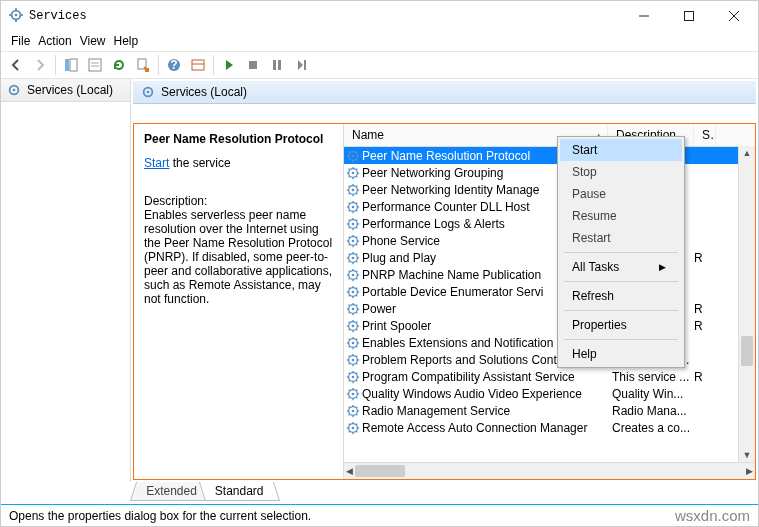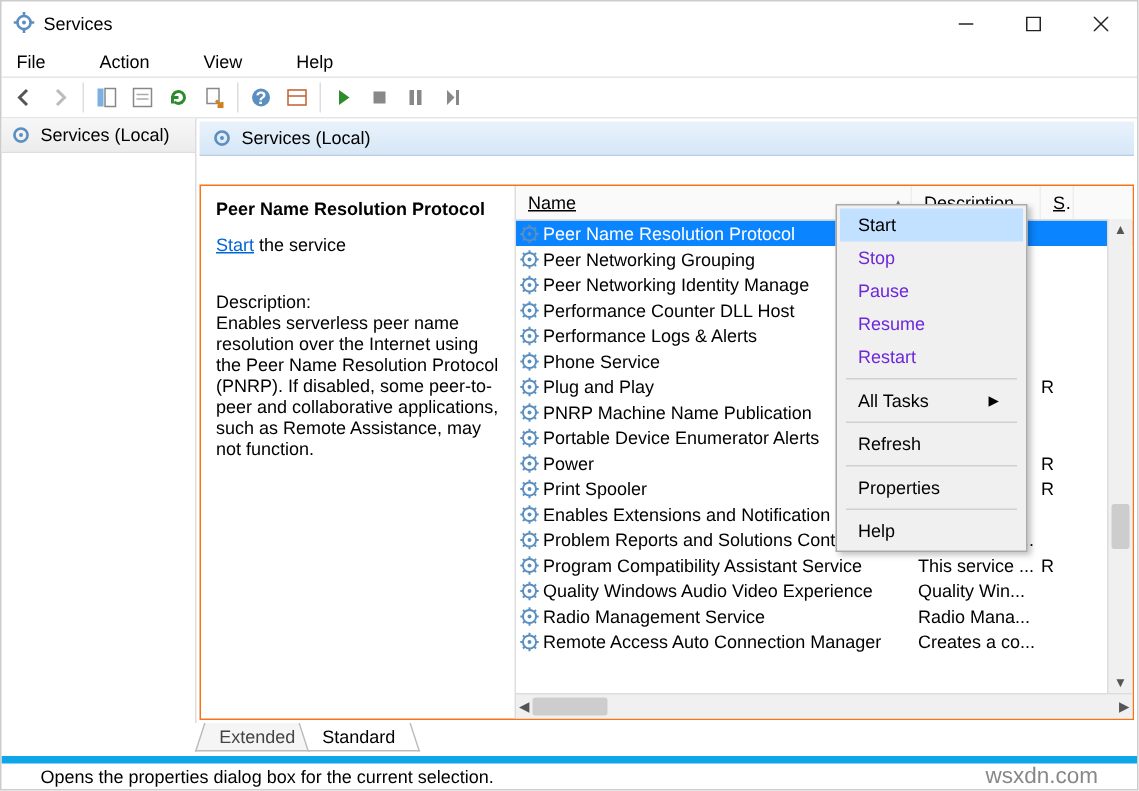--- a/index.html
+++ b/index.html
@@ -1,36 +1,36 @@
 <!DOCTYPE html>
 <html><head>
 <meta charset="utf-8">
 <style>
   * { box-sizing: border-box; font-family: "Segoe UI", Tahoma, sans-serif; font-size: 12px; }
   body { margin: 0; width: 759px; height: 527px; background: #fff; overflow: hidden; border: 1px solid #ccc; position: relative; }
   .titlebar { height: 30px; display: flex; align-items: center; padding: 0 2px 0 8px; }
-  .titlebar .title { flex: 1; padding-left: 6px; }
+  .titlebar .title { flex: 1; padding-left: 6px; font-family: Liberation Mono, monospace; }
   .win-btn { width: 45px; height: 28px; display: flex; align-items: center; justify-content: center; color: #222; }
-  .menubar { height: 20px; display: flex; align-items: center; padding: 0 6px; gap: 28px; }
+  .menubar { height: 20px; display: flex; align-items: center; padding: 0 6px; gap: 0; }
   .menubar span { padding: 2px 4px; }
   .toolbar { height: 28px; border-top: 1px solid #e5e5e5; border-bottom: 1px solid #e5e5e5; display: flex; align-items: center; padding: 0 4px; gap: 2px; }
   .tb-btn { width: 22px; height: 22px; display: flex; align-items: center; justify-content: center; border: 1px solid transparent; border-radius: 2px; }
   .tb-sep { width: 1px; height: 20px; background: #ddd; margin: 0 2px; }
   .body-split { display: flex; height: calc(100% - 30px - 20px - 28px - 22px - 22px); }
   .left-pane { width: 130px; border-right: 1px solid #ddd; }
   .left-header { background: linear-gradient(#f7f7f7,#ececec); border-bottom: 1px solid #ddd; padding: 4px 6px; display: flex; align-items: center; gap: 6px;}
   .right-pane { flex: 1; display: flex; flex-direction: column; min-width: 0; }
   .right-header { background: linear-gradient(#e9f2fb,#d6e7f7); border-bottom: 1px solid #b8cde2; padding: 4px 8px; display: flex; align-items: center; gap: 6px; margin: 2px; }
   .content-split { flex: 1; display: flex; min-height: 0; border: 1px solid #f97316; margin: 17px 2px 2px 2px;}
   .detail-pane { width: 210px; padding: 8px 10px; border-right: 1px solid #ddd; overflow: hidden; }
   .detail-title { font-weight: bold; margin-bottom: 10px; }
   .detail-link { color: #0366d6; text-decoration: underline; cursor: pointer; }
   .detail-desc { margin-top: 24px; }
   .list-pane { flex: 1; min-width: 0; position: relative; display: flex; flex-direction: column; }
-  .col-headers { display: flex; border-bottom: 1px solid #ddd; background: #fafafa; text-decoration: underline; }
+  .col-headers { display: flex; border-bottom: 1px solid #ddd; background: #fafafa; }
   .col-h { padding: 4px 8px; border-right: 1px solid #eee; text-align: left; white-space: nowrap; overflow: hidden; text-overflow: ellipsis; position: relative;}
   .col-name { width: 264px; }
   .col-desc { width: 86px; }
   .col-s { width: 22px; }
   .sort-arw { position: absolute; right: 6px; top: 6px; font-size: 9px; color: #777;}
   .rows { flex: 1; overflow: hidden; position: relative; }
   .row { display: flex; align-items: center; height: 17px; white-space: nowrap; }
   .row.selected { background: #0a84ff; color: #fff; }
   .row .ic { width: 18px; display: flex; align-items: center; justify-content: center; }
   .row .nm { width: 246px; overflow: hidden; text-overflow: ellipsis; }
@@ -42,26 +42,26 @@
   .vscroll .vthumb { width: 12px; height: 30px; background: #cdcdcd; border-radius: 2px; position: absolute; top: 60%;}
   .vscroll .arr-up { position:absolute; top:2px; font-size:9px; color:#555;}
   .vscroll .arr-dn { position:absolute; bottom:2px; font-size:9px; color:#555;}
   .tabs-row { height: 22px; display: flex; align-items: flex-start; padding-left: 132px; }
   .tab { padding: 2px 12px; border: 1px solid #bbb; border-top: none; background: #fff; position: relative; }
   .tab.inactive { background: #f5f5f5; color:#444;}
   .tab-ext { transform: skewX(-18deg); margin-right: -4px; }
   .tab-std { transform: skewX(18deg); margin-left: -4px;}
   .tab span { display:inline-block; transform: skewX(18deg);}
   .tab-std span { transform: skewX(-18deg);}
-  .statusbar { height: 22px; border-top: 5px solid #0ea5e9; padding: 3px 26px; display:flex; justify-content:space-between; align-items:center;}
+  .statusbar { height: 22px; border-top: 1px solid #0ea5e9; padding: 3px 8px; display:flex; justify-content:space-between; align-items:center;}
   .watermark { color:#888; font-size:15px;}
   .context-menu { position: absolute; left: 556px; top: 135px; width: 128px; background: #f0f0f0; border: 1px solid #aaa; box-shadow: 2px 2px 4px rgba(0,0,0,0.25); padding: 2px; z-index: 50;}
   .cm-item { padding: 4px 16px 4px 12px; display:flex; justify-content:space-between; align-items:center;}
   .cm-item.hover { background: #c2e0ff; }
-  .cm-item.disabled { color: #6d28d9; }
+  .cm-item.disabled { color: #404040; }
   .cm-item.bold { font-weight: normal; }
   .cm-sep { height: 1px; background: #d0d0d0; margin: 3px 4px; }
   .gear-svg { width:14px; height:14px; }
   .tb-svg { width:16px; height:16px; }
 </style>
 </head>
 <body>
 
 <div class="titlebar">
   <span>
@@ -395,21 +395,21 @@
                     <line x1="8" y1="13" x2="8" y2="15"></line>
                     <line x1="1" y1="8" x2="3" y2="8"></line>
                     <line x1="13" y1="8" x2="15" y2="8"></line>
                     <line x1="3" y1="3" x2="4.5" y2="4.5"></line>
                     <line x1="11.5" y1="11.5" x2="13" y2="13"></line>
                     <line x1="3" y1="13" x2="4.5" y2="11.5"></line>
                     <line x1="11.5" y1="4.5" x2="13" y2="3"></line>
                   </g>
                 </svg>
               </span>
-              <span class="nm">Portable Device Enumerator Alerts</span>
+              <span class="nm">Portable Device Enumerator Servi</span>
               <span class="ds">es gr...</span>
               <span class="st"></span>
             </div>
             <div class="row">
               <span class="ic">
                 <svg class="gear-svg" viewBox="0 0 16 16">
                   <circle cx="8" cy="8" r="5" fill="none" stroke="#5a8fc0" stroke-width="1.5"></circle>
                   <circle cx="8" cy="8" r="1.5" fill="#5a8fc0"></circle>
                   <g stroke="#5a8fc0" stroke-width="1.5">
                     <line x1="8" y1="1" x2="8" y2="3"></line>

